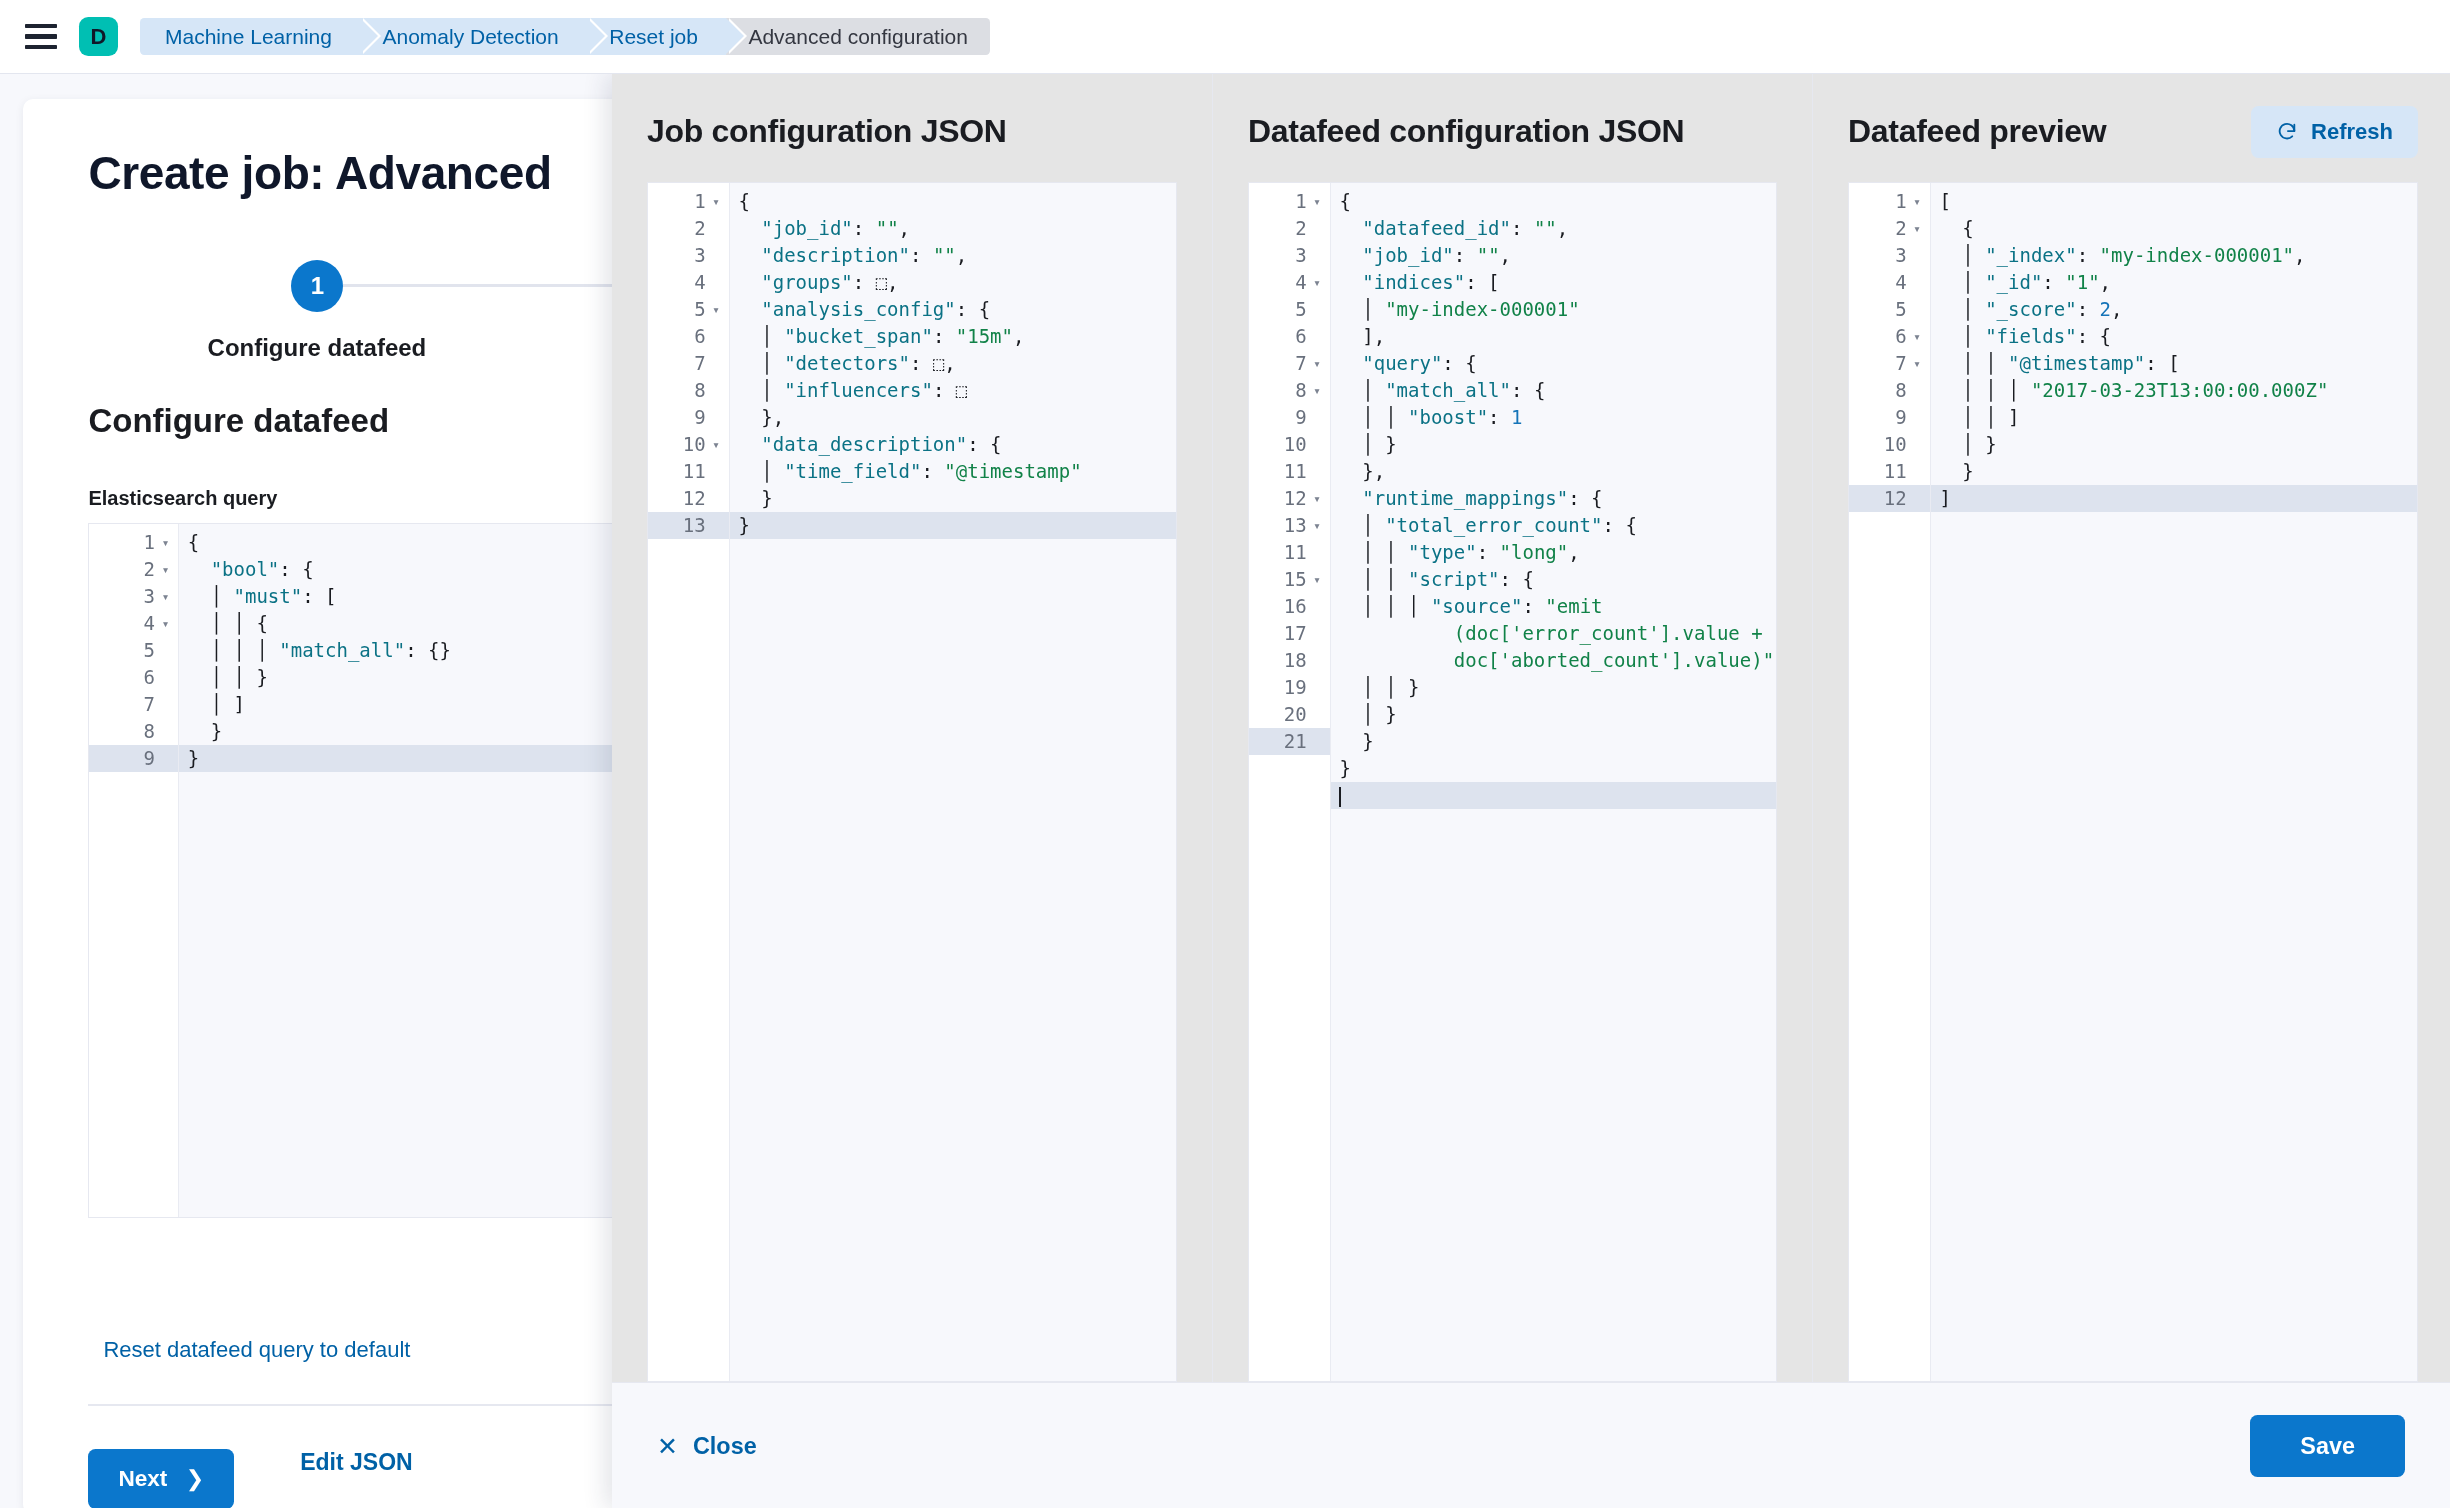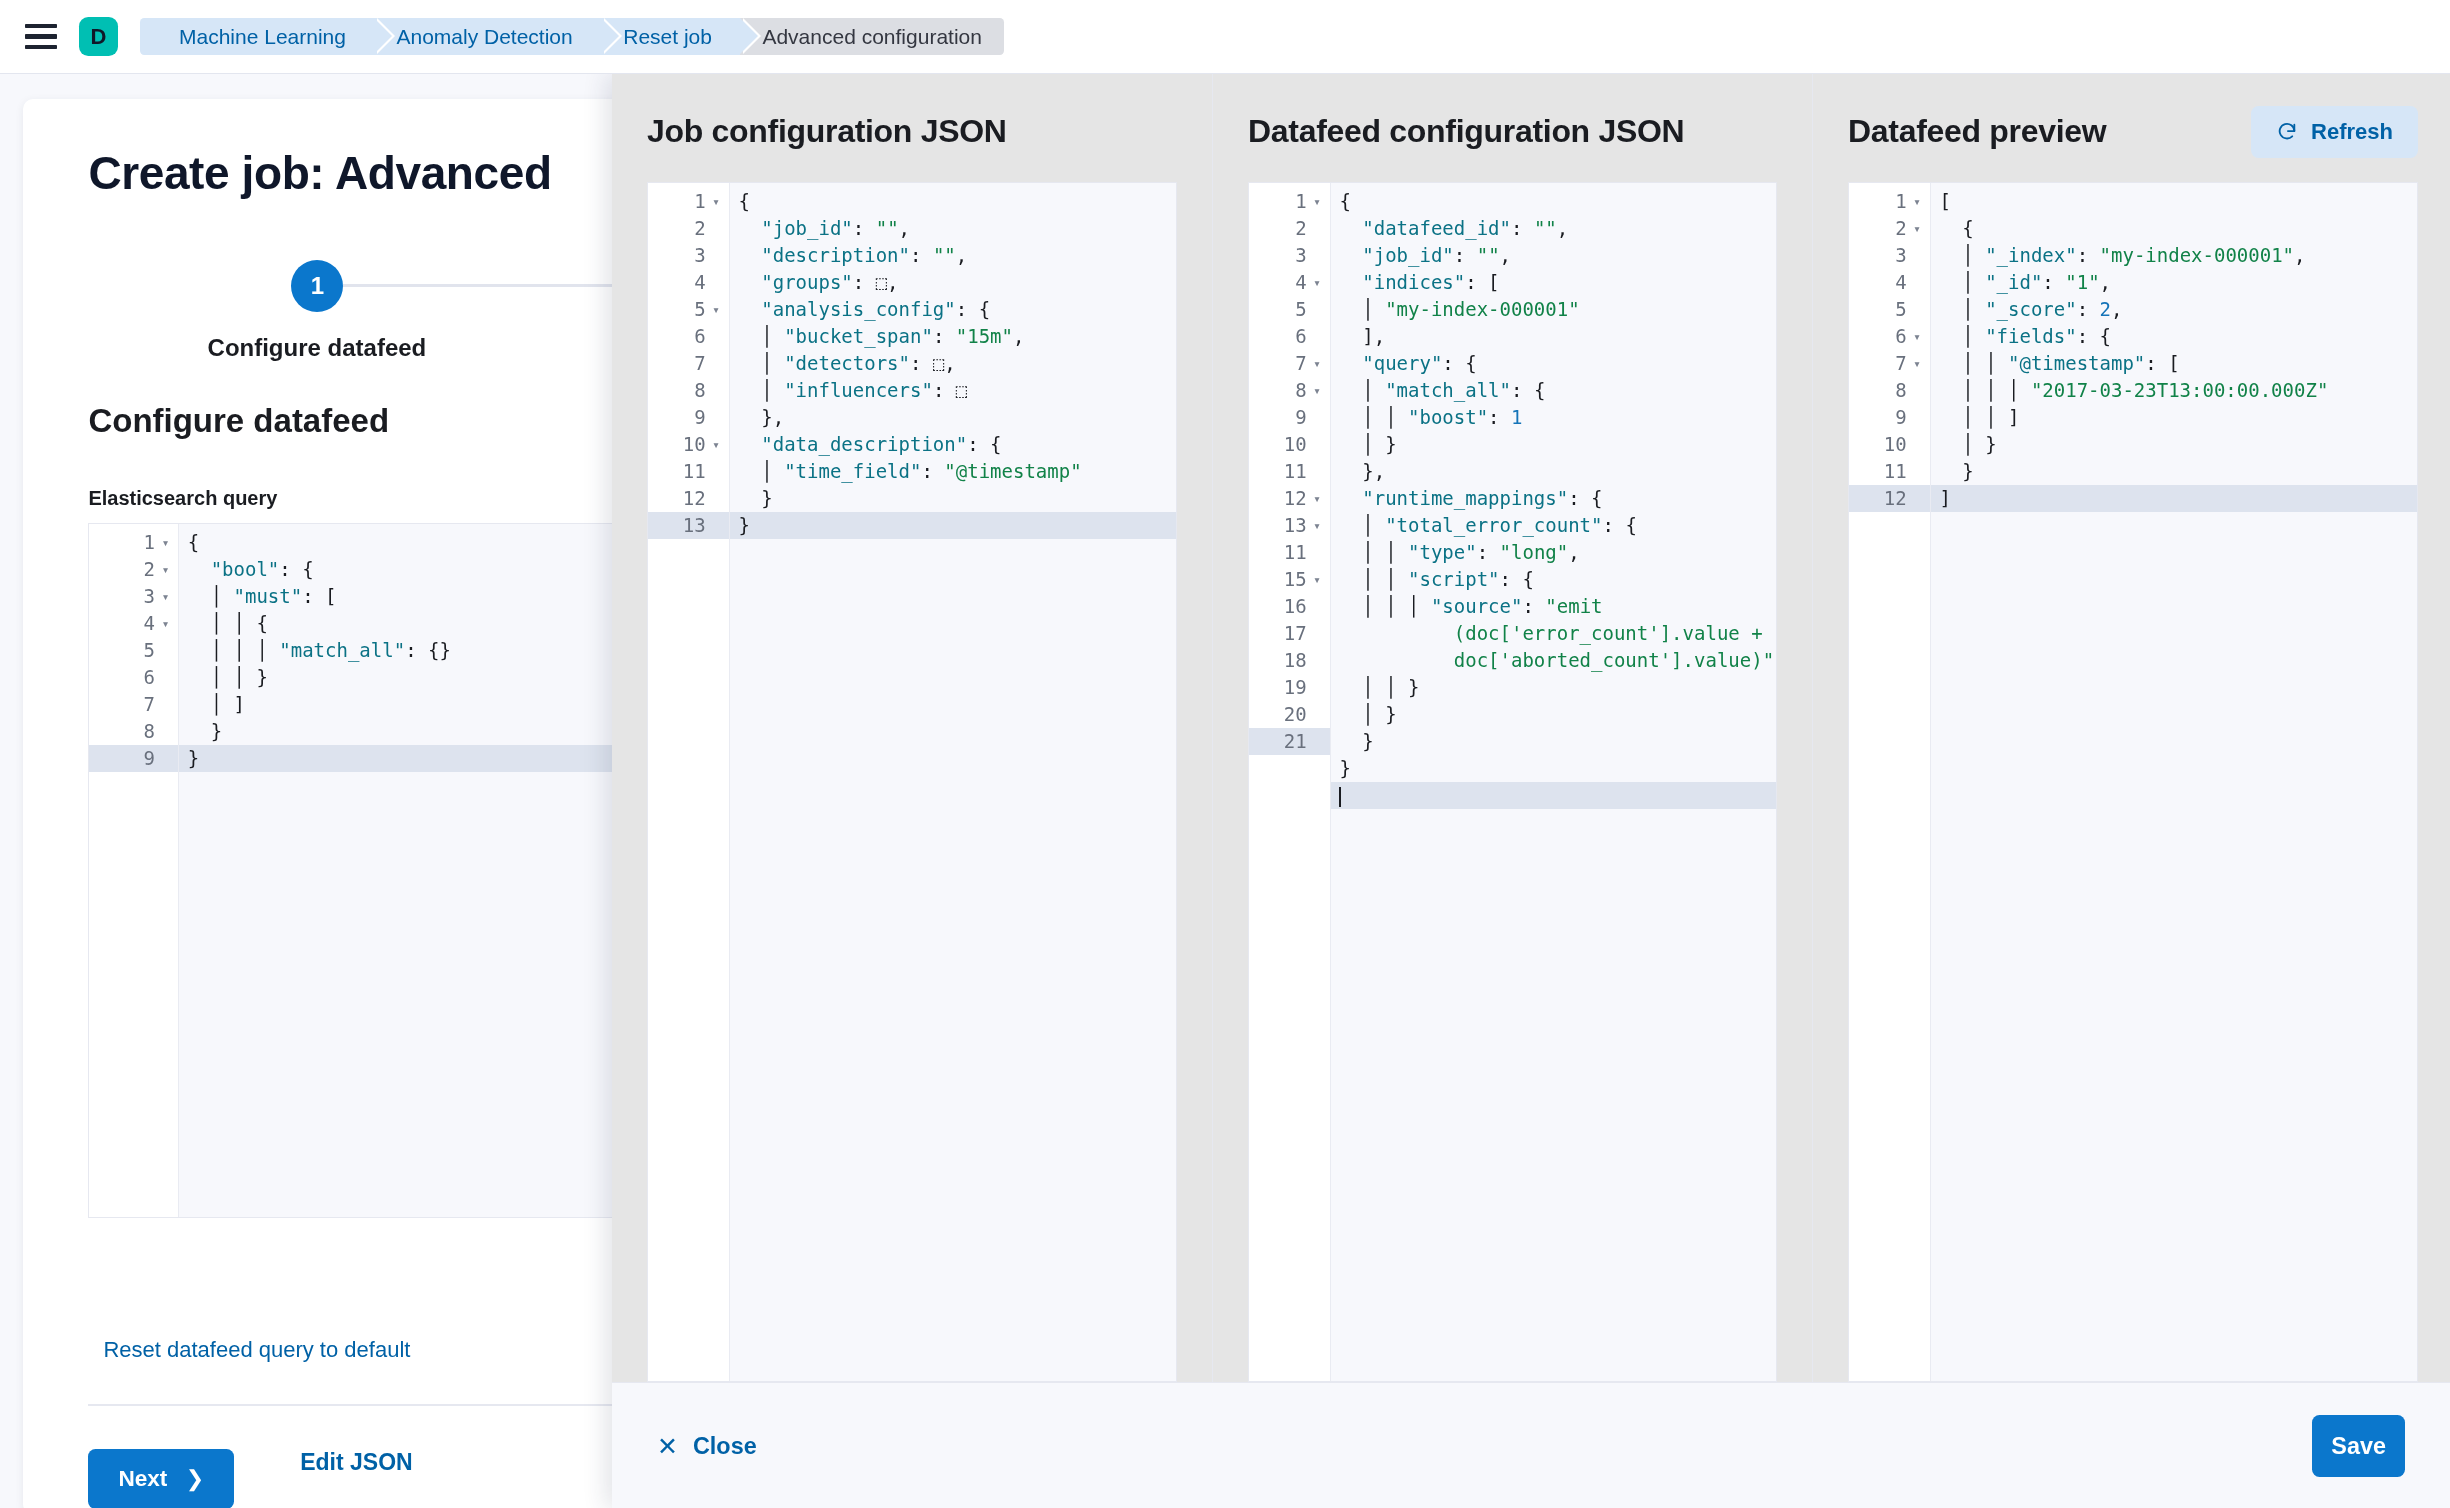--- a/index.html
+++ b/index.html
@@ -25,21 +25,21 @@
     width: 39px; height: 39px; border-radius: 9.2px; background: #00bfb3;
     color: #101828; font-weight: 700; font-size: 22px;
     display: flex; align-items: center; justify-content: center;
   }
   #breadcrumbs { display: flex; align-items: center; height: 37px; }
   .crumb {
     position: relative; height: 37px; display: flex; align-items: center;
     padding: 0 28.5px 0 22px; font-size: 21px; color: #0061a6;
     background: #d6e6f7; white-space: nowrap;
   }
-  .crumb:first-child { border-radius: 4.2px 0 0 4.2px; padding-left: 39px; }
+  .crumb:first-child { border-radius: 4.2px 0 0 4.2px; padding-left: 25px; }
   .crumb::after {
     content: ""; position: absolute; right: -17.6px; top: 0;
     width: 0; height: 0; z-index: 3;
     border-top: 18.4px solid transparent; border-bottom: 18.4px solid transparent;
     border-left: 18.4px solid #d6e6f7;
   }
   .crumb::before {
     content: ""; position: absolute; right: -21px; top: 0;
     width: 0; height: 0; z-index: 2;
     border-top: 18.4px solid transparent; border-bottom: 18.4px solid transparent;
@@ -183,21 +183,21 @@
     padding: 0 45px;
   }
   #close-btn {
     background: none; border: none; color: #0061a6; font-size: 23.4px; font-weight: 700;
     display: flex; align-items: center; gap: 15px; cursor: pointer;
     font-family: "Liberation Sans", sans-serif;
   }
   #close-btn .x { font-size: 25px; font-weight: 400; }
   #save-btn {
     background: #0b77cc; color: #ffffff; border: none; border-radius: 7.5px;
-    height: 62px; padding: 0 19px; font-size: 23.4px; font-weight: 700; cursor: pointer;
+    height: 62px; padding: 0 50px; font-size: 23.4px; font-weight: 700; cursor: pointer;
     font-family: "Liberation Sans", sans-serif;
   }
 </style>
 </head>
 <body>
 
 <div id="topbar">
   <div id="hamburger">
     <span></span>
     <span></span>

